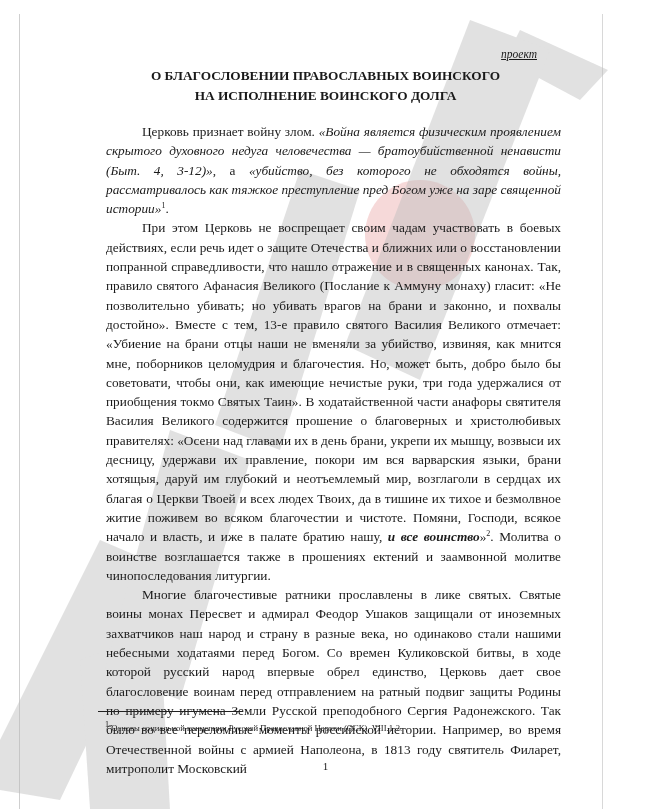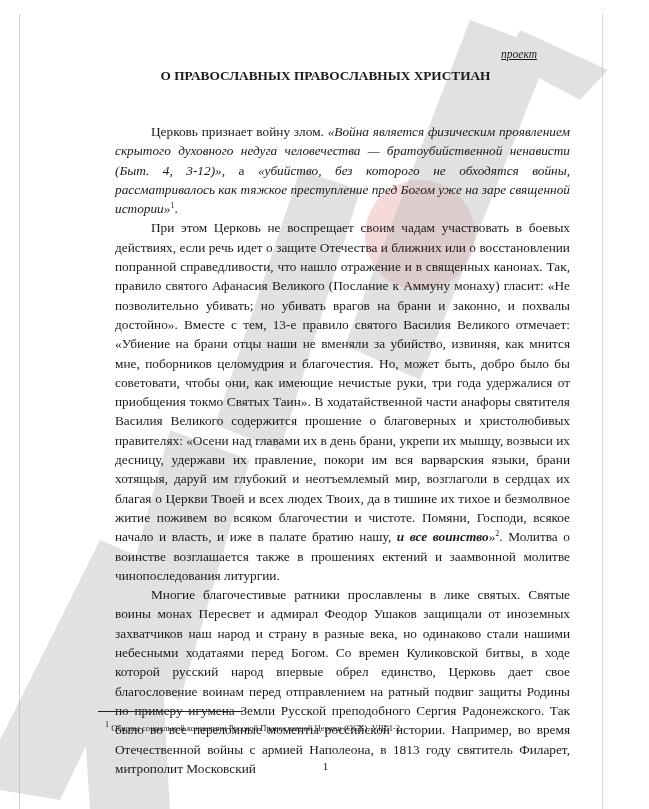--- a/index.html
+++ b/index.html
@@ -10,21 +10,21 @@
     }
     .watermark { position: absolute; left: 0; top: 0; width: 649px; height: 809px; pointer-events: none; z-index: 1; }
     .content { position: absolute; left: 98px; top: 0; width: 455px; z-index: 2; }
     .project-mark {
       position: absolute; right: 16px; top: 48px; font-style: italic; font-size: 11.5px; text-decoration: underline;
     }
     .title {
       position: absolute; left: 0; top: 66px; width: 100%; text-align: center; font-weight: bold; font-size: 13.3px; line-height: 20px;
     }
     .body-text {
-      position: absolute; left: 17px; top: 122px; width: 100%; font-size: 13.3px; line-height: 19.3px; text-align: justify;
+      position: absolute; left: 8px; top: 122px; width: 100%; font-size: 13.3px; line-height: 19.3px; text-align: justify;
     }
     .body-text p { margin: 0; text-indent: 36px; }
     .body-text i { font-style: italic; }
     sup { font-size: 8px; line-height: 0; }
     .fn-rule { position: absolute; left: 0; top: 711px; width: 145px; border-top: 1px solid #222; }
     .footnotes { position: absolute; left: 0; top: 716px; width: 100%; font-size: 8.6px; line-height: 11.5px; }
     .footnotes div { margin: 7px; }
     .page-num { position: absolute; left: 0; width: 100%; top: 760px; text-align: center; font-size: 11px; }
   </style>
 </head>
@@ -41,21 +41,22 @@
     <polygon points="100,540 170,570 60,800 0,790 0,740"></polygon>
     <polygon points="80,660 160,630 170,810 90,809"></polygon>
     <polygon points="170,430 250,460 180,700 105,670"></polygon>
   </g>
 </svg>
 
 <div class="content">
   <div class="project-mark">проект</div>
 
   <div class="title">
-    <div>О ПРАВОСЛАВНЫХ ПРАВОСЛАВНЫХ ХРИСТИАН</div>
+    <div>О БЛАГОСЛОВЕНИИ ПРАВОСЛАВНЫХ ВОИНСКОГО</div>
+    <div>НА ИСПОЛНЕНИЕ ВОИНСКОГО ДОЛГА</div>
   </div>
 
   <div class="body-text">
     <p><span>Церковь признает войну злом. </span><i>«Война является физическим проявлением скрытого духовного недуга человечества — братоубийственной ненависти (Быт. 4, 3-12)»</i><span>, а </span><i>«убийство, без которого не обходятся войны, рассматривалось как тяжкое преступление пред Богом уже на заре священной истории»</i><sup>1</sup><span>.</span></p>
 
     <p><span>При этом Церковь не воспрещает своим чадам участвовать в боевых действиях, если речь идет о защите Отечества и ближних или о восстановлении попранной справедливости, что нашло отражение и в священных канонах. Так, правило святого Афанасия Великого (Послание к Аммуну монаху) гласит: «Не позволительно убивать; но убивать врагов на брани и законно, и похвалы достойно». Вместе с тем, 13-е правило святого Василия Великого отмечает: «Убиение на брани отцы наши не вменяли за убийство, извиняя, как мнится мне, поборников целомудрия и благочестия. Но, может быть, добро было бы советовати, чтобы они, как имеющие нечистые руки, три года удержалися от приобщения токмо Святых Таин». В ходатайственной части анафоры святителя Василия Великого содержится прошение о благоверных и христолюбивых правителях: «Осени над главами их в день брани, укрепи их мышцу, возвыси их десницу, удержави их правление, покори им вся варварския языки, брани хотящыя, даруй им глубокий и неотъемлемый мир, возглаголи в сердцах их благая о Церкви Твоей и всех людех Твоих, да в тишине их тихое и безмолвное житие поживем во всяком благочестии и чистоте. Помяни, Господи, всякое начало и власть, и иже в палате братию нашу, </span><b><i>и все воинство</i></b><span>»</span><sup>2</sup><span>. Молитва о воинстве возглашается также в прошениях ектений и заамвонной молитве чинопоследования литургии.</span></p>
 
     <p><span>Многие благочестивые ратники прославлены в лике святых. Святые воины монах Пересвет и адмирал Феодор Ушаков защищали от иноземных захватчиков наш народ и страну в разные века, но одинаково стали нашими небесными ходатаями перед Богом. Со времен Куликовской битвы, в ходе которой русский народ впервые обрел единство, Церковь дает свое благословение воинам перед отправлением на ратный подвиг защиты Родины по примеру игумена Земли Русской преподобного Сергия Радонежского. Так было во все переломные моменты российской истории. Например, во время Отечественной войны с армией Наполеона, в 1813 году святитель Филарет, митрополит Московский</span></p>
   </div>
 

